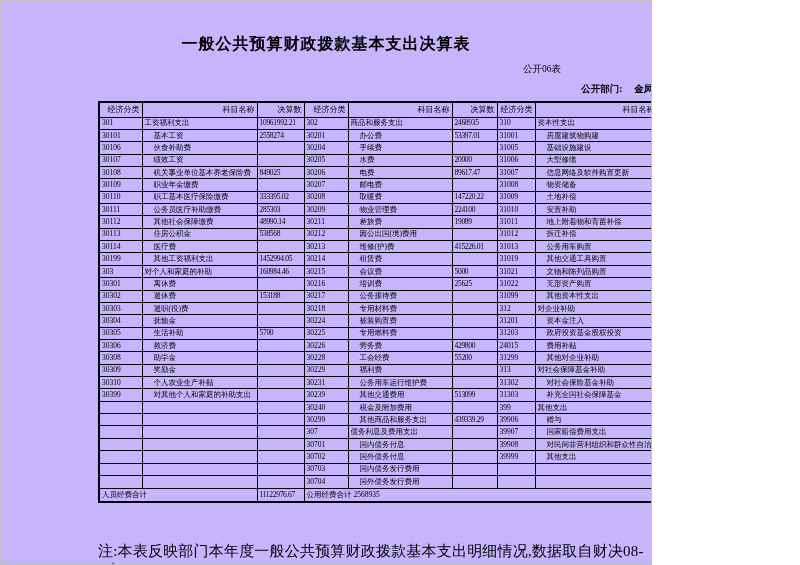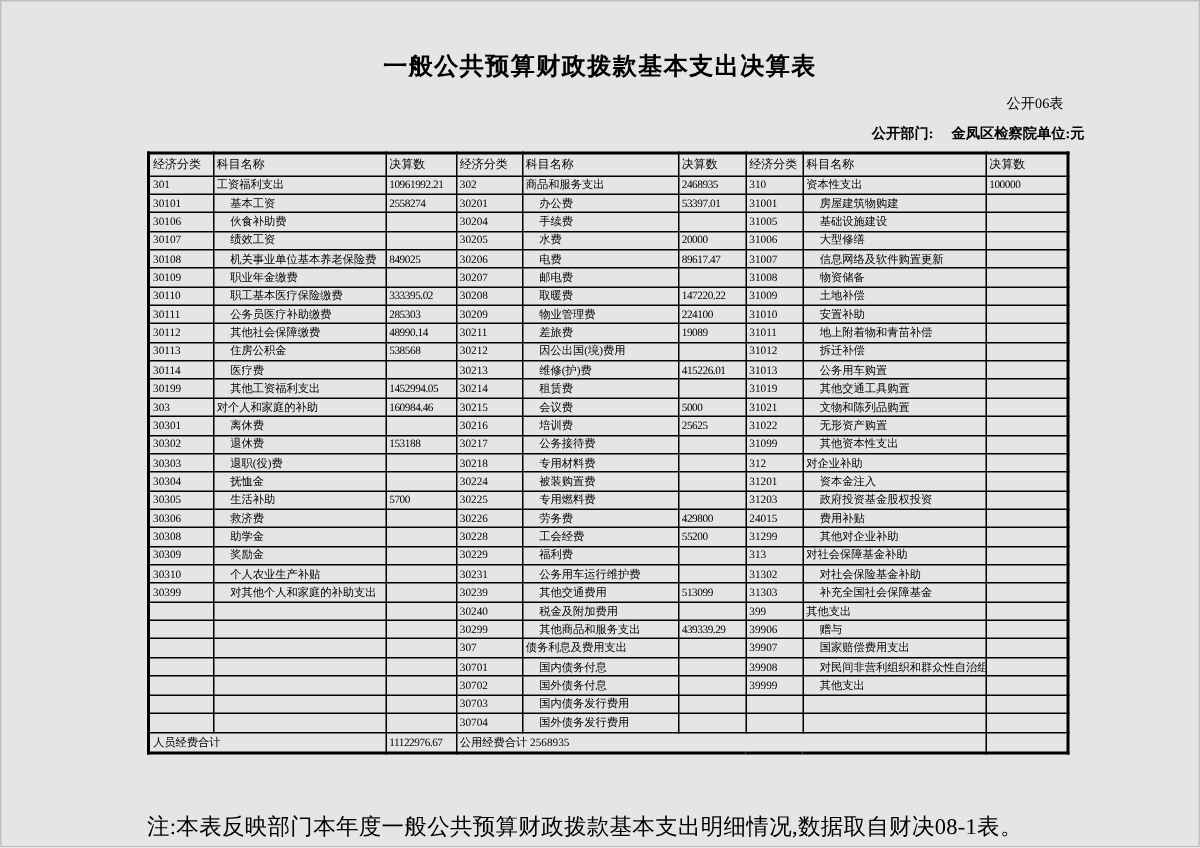--- a/index.html
+++ b/index.html
@@ -1,20 +1,20 @@
 <!DOCTYPE html>
 <html><head>
 <meta charset="utf-8">
 <style>
   html,body{margin:0;padding:0;background:#ffffff;}
   .page{
     position:relative;
-    width:800px;height:565px;
+    width:652px;height:565px;
     box-sizing:border-box;
-    background:#e5e5e5;
+    background:#c4b5fd;
     border:1px solid #c0c0c0;
     font-family:"Liberation Serif","DejaVu Serif",serif;
     color:#000;
     overflow:hidden;
   }
   .title{
     position:absolute;top:33px;left:0;width:100%;
     text-align:center;font-size:16px;font-weight:bold;letter-spacing:1px;
   }
   .table-no{
@@ -36,21 +36,21 @@
     padding:0 2px;
     font-weight:normal;
     font-size:7.5px;
     line-height:1.05;
     white-space:nowrap;
     overflow:hidden;
     text-align:left;
     vertical-align:middle;
   }
   table.fin thead tr{height:15px;}
-  table.fin thead th{text-align:left;font-size:8px;}
+  table.fin thead th{text-align:right;font-size:8px;}
   table.fin tfoot tr{height:14px;margin-left:12px;}
   td.name.sub{padding-left:11px;}
   td.val{font-size:7px;letter-spacing:-0.3px;}
   td.center{text-align:center;}
   .note{
     position:absolute;left:97px;top:541px;
     font-size:15px;letter-spacing:0.2px;
   }
 </style>
 </head>

